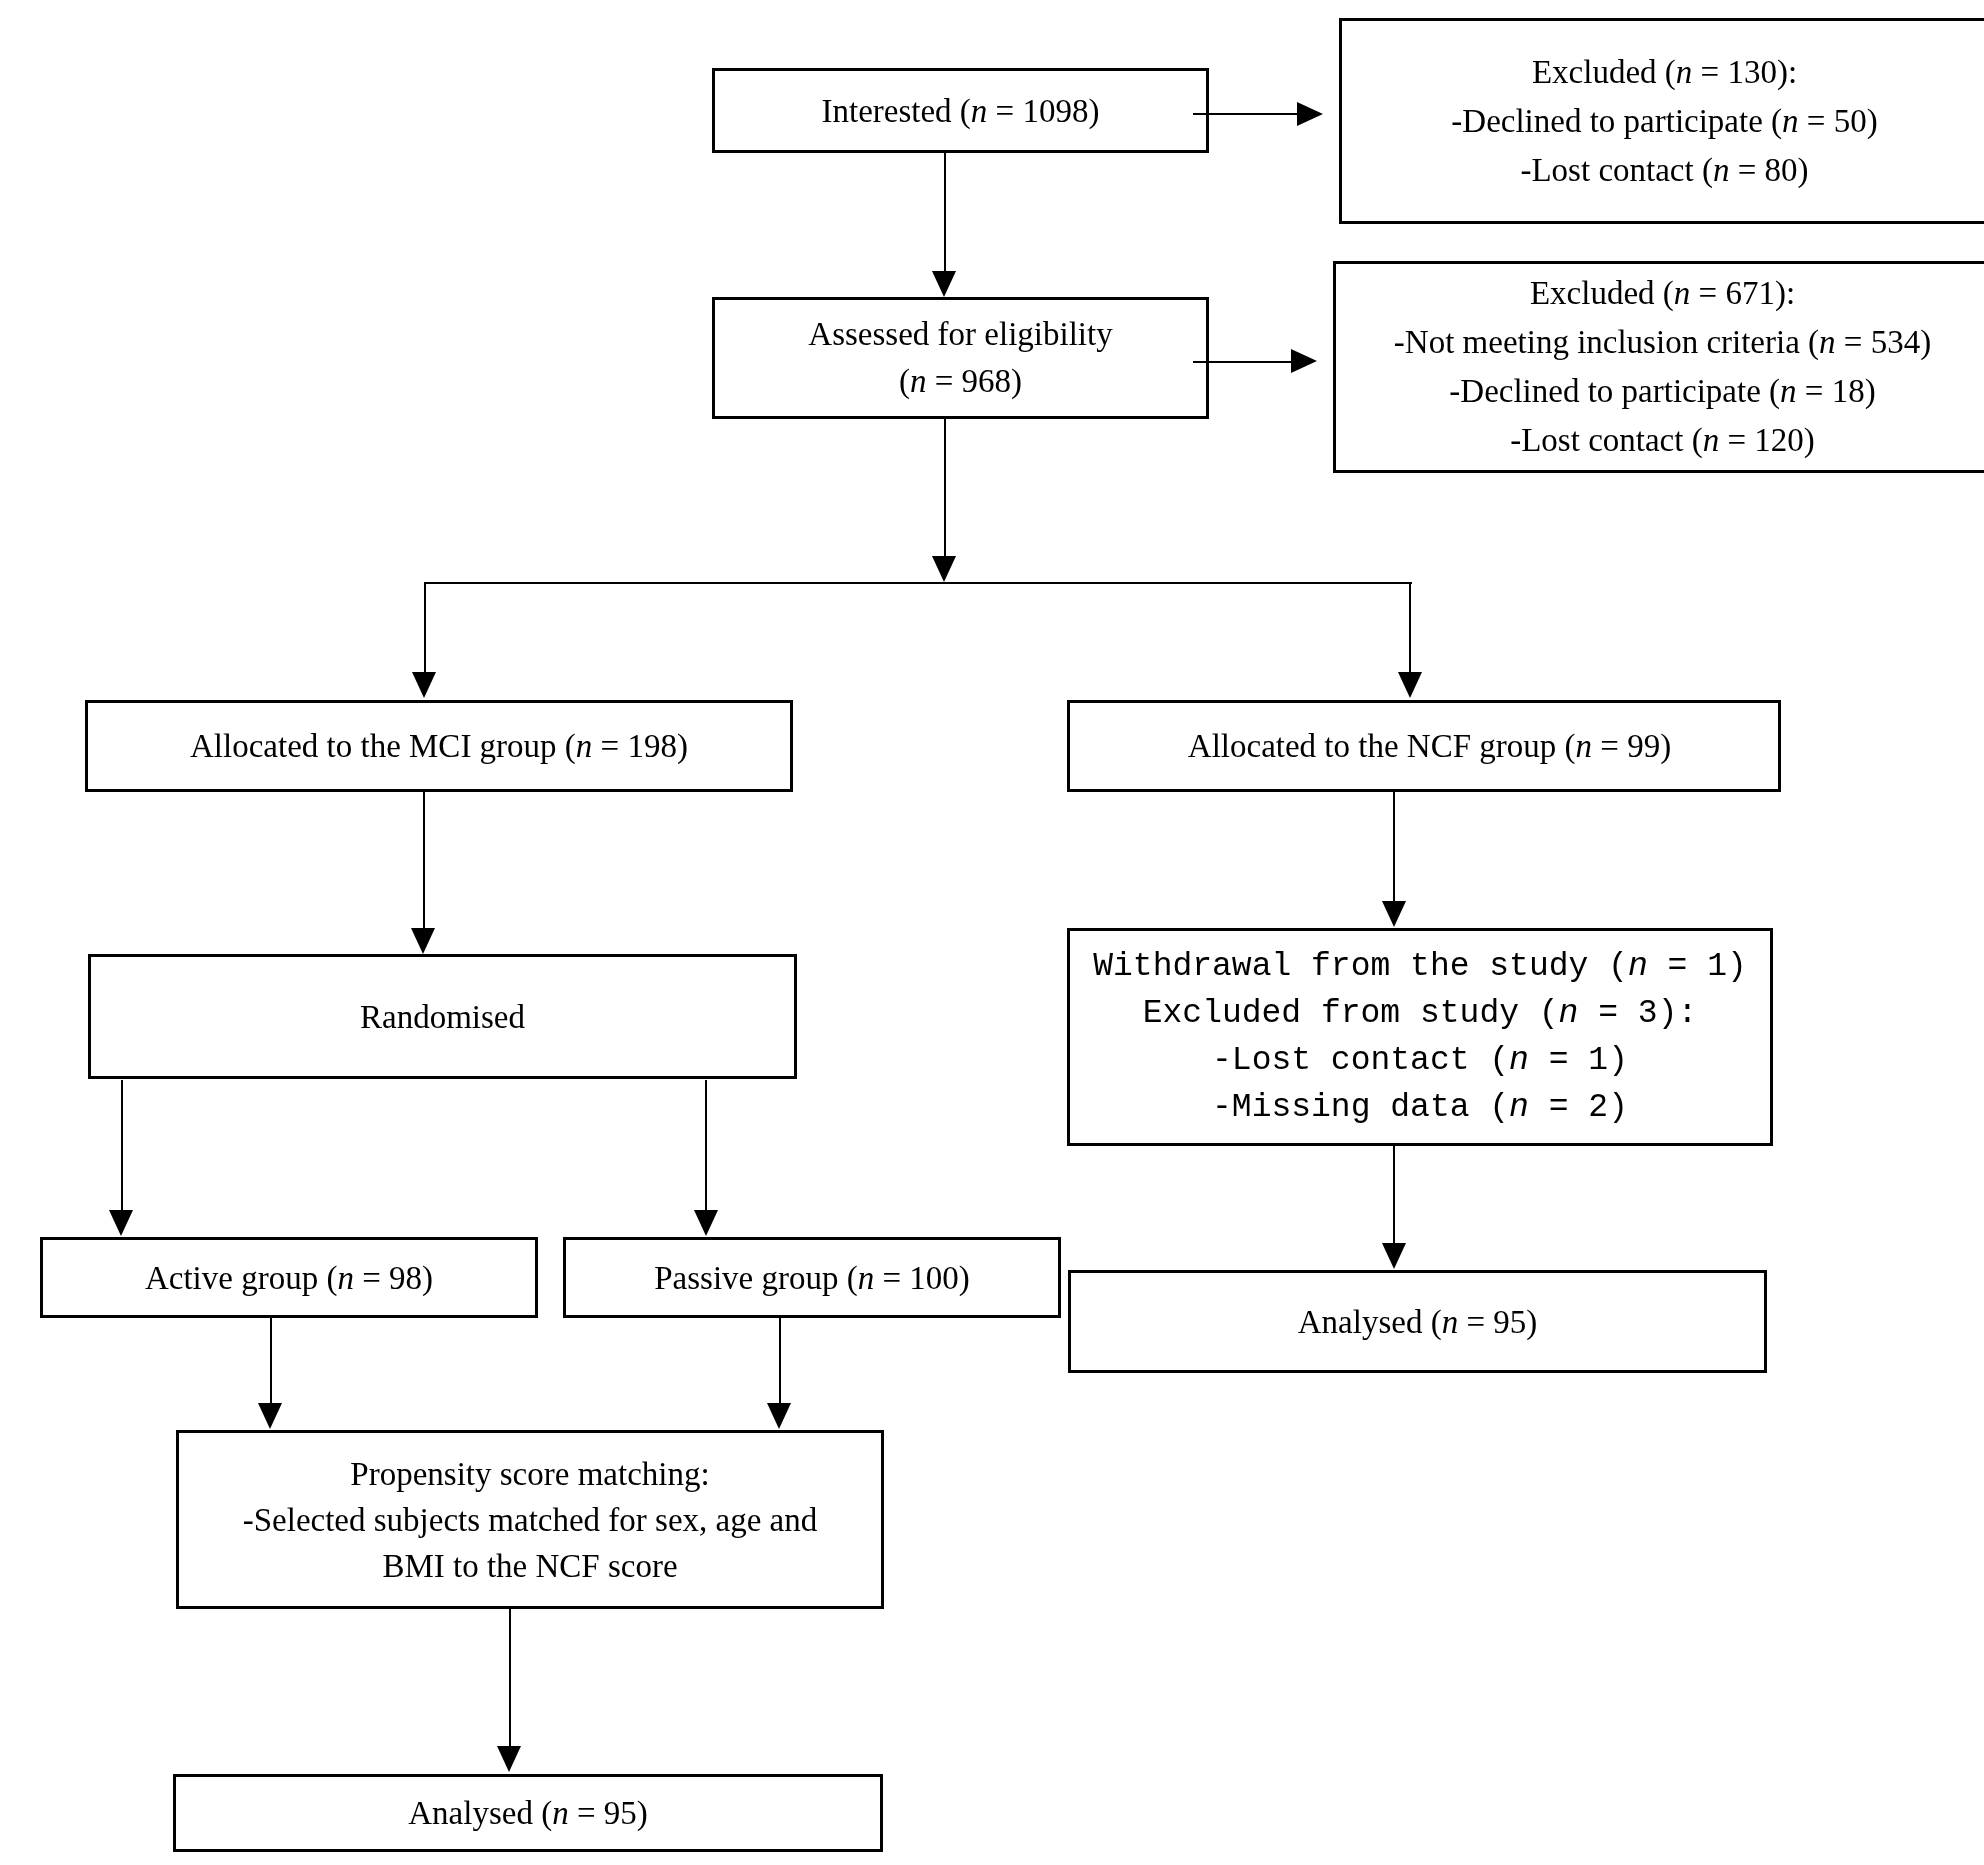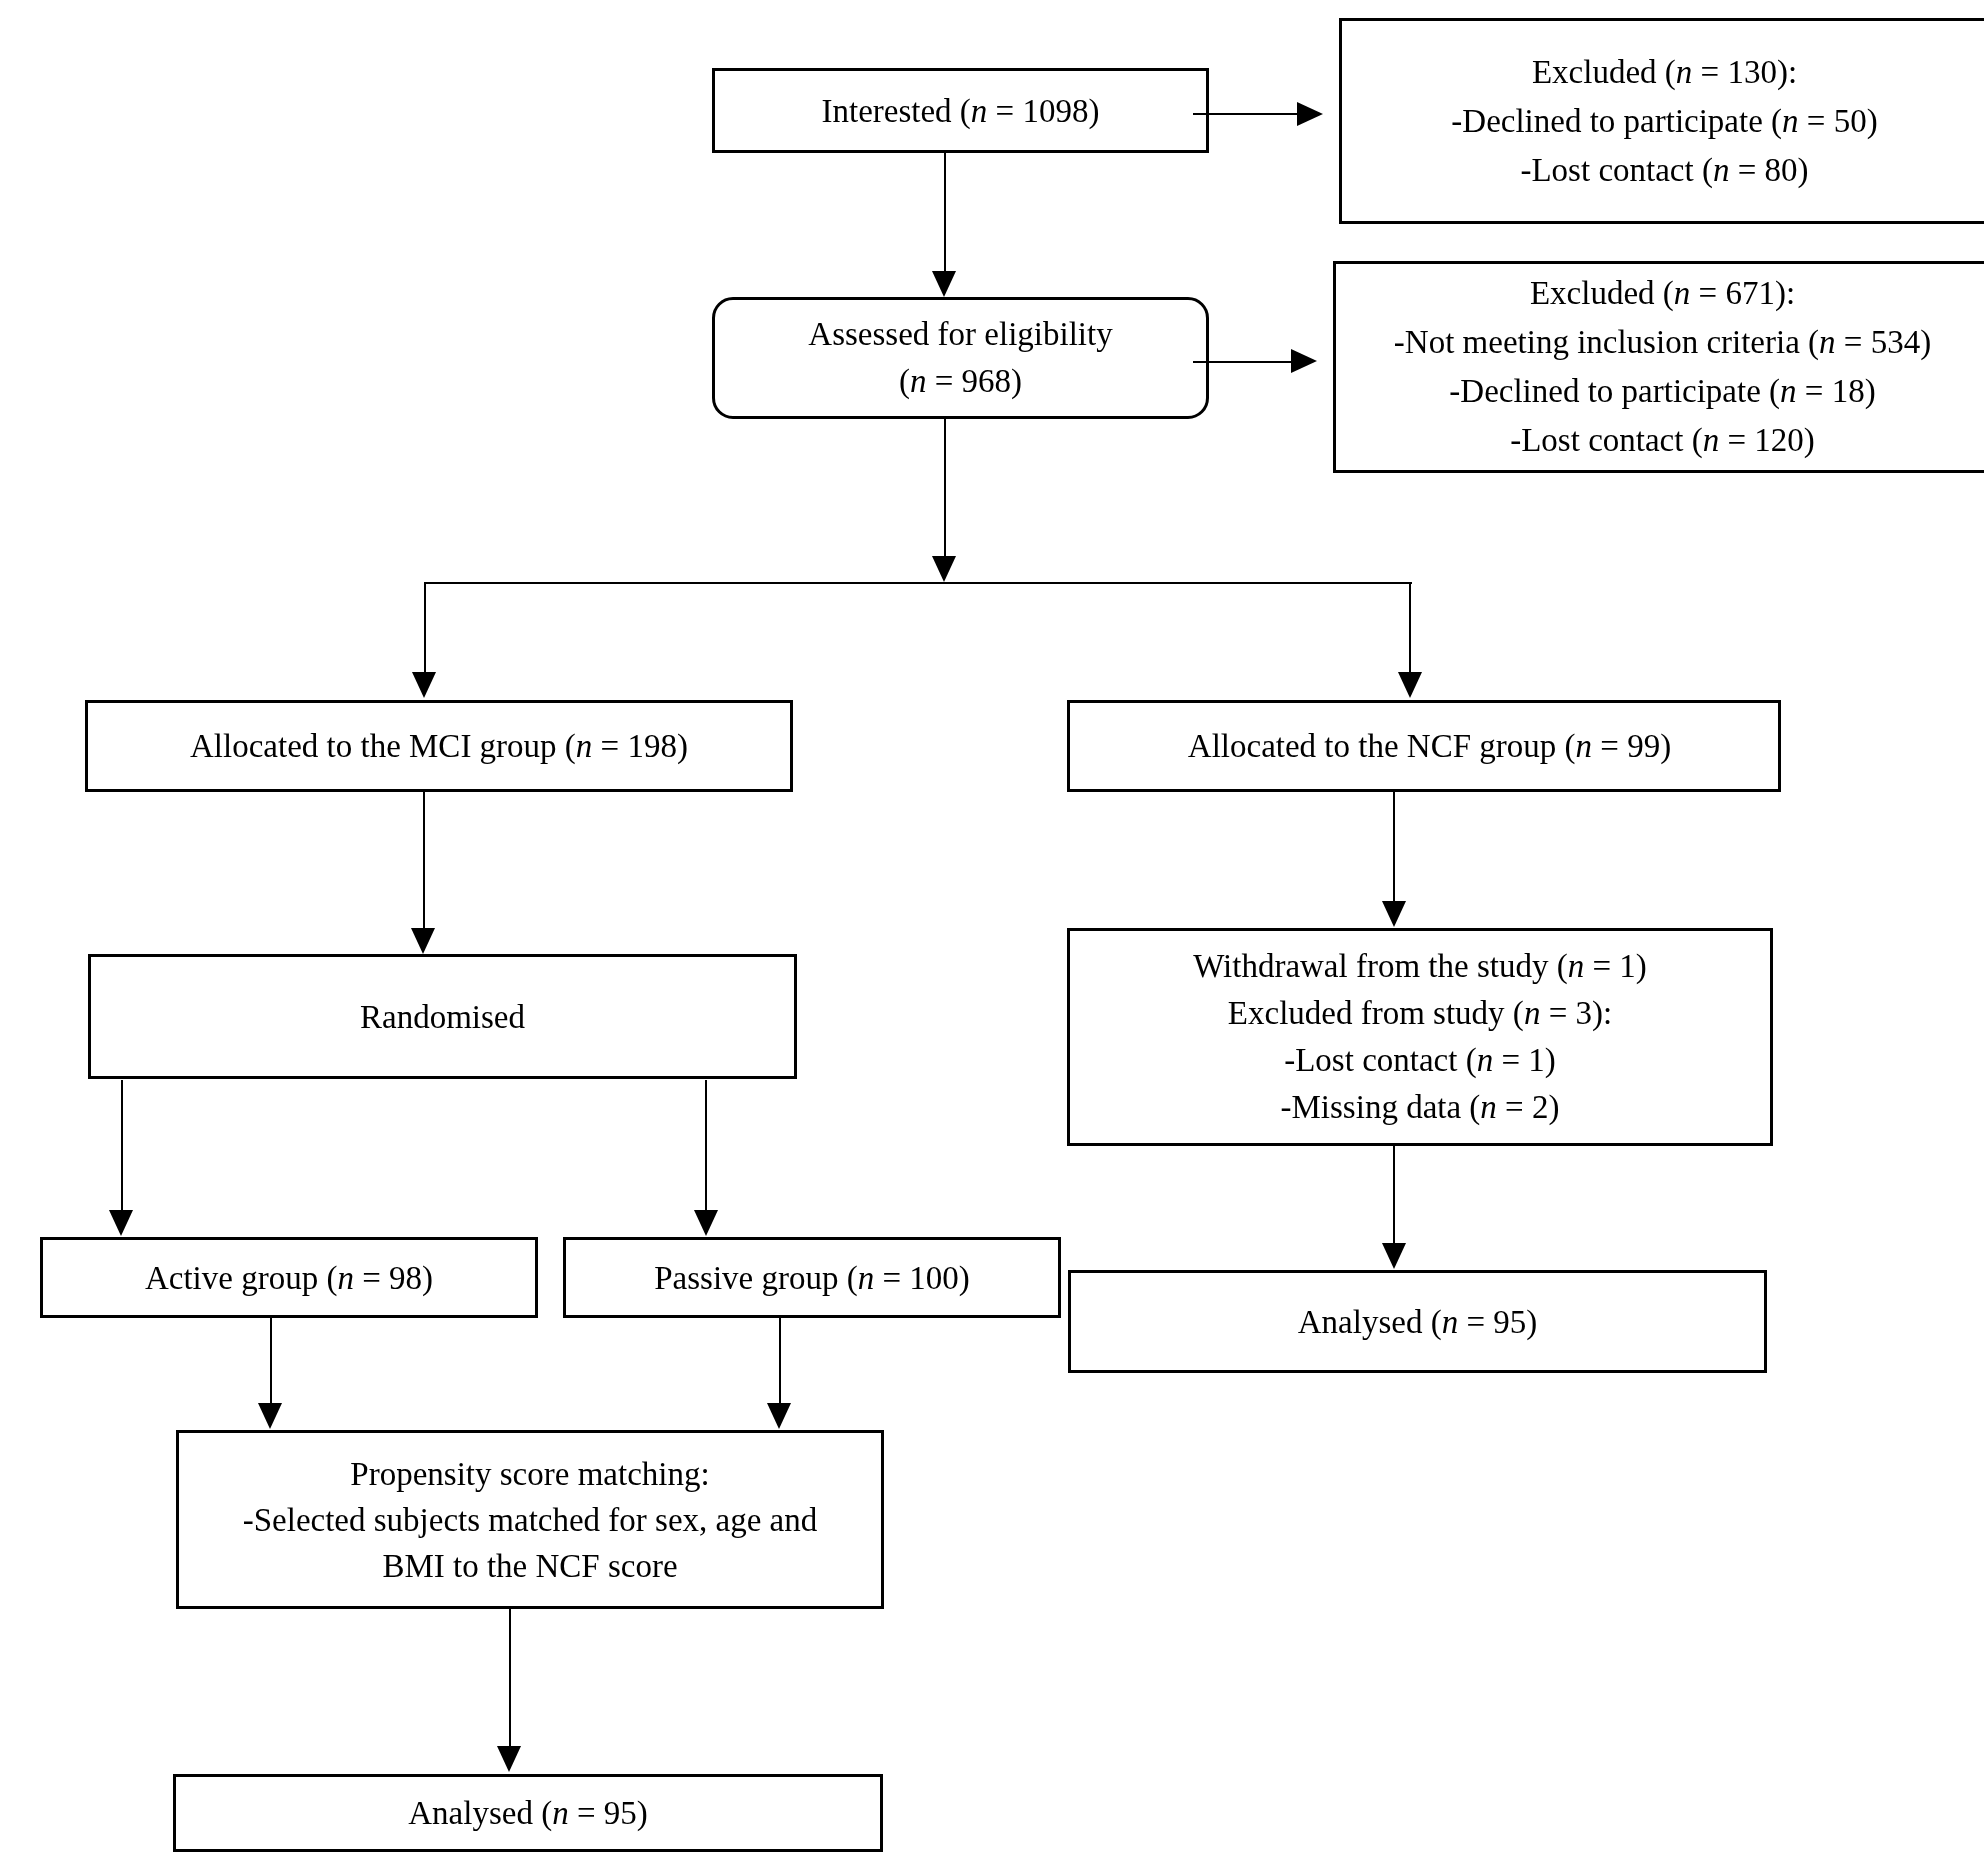--- a/index.html
+++ b/index.html
@@ -37,25 +37,25 @@
   }
   .ah-right{
     position:absolute;width:0;height:0;
     border-top:12.7px solid transparent;
     border-bottom:12.7px solid transparent;
     border-left:26.5px solid #000000;
   }
   
   #box-interested           {left:696px;top:68px;width:497px;height:85px;}
   #box-excluded-initial     {left:1323px;top:18px;width:651px;height:206px;line-height:49px;}
-  #box-assessed             {left:696px;top:297px;width:497px;height:122px;line-height:47px;border-radius:21px;}
+  #box-assessed             {left:696px;top:297px;width:497px;height:122px;line-height:47px;}
   #box-excluded-eligibility {left:1317px;top:261px;width:659px;height:212px;line-height:49px;}
   #box-mci                  {left:69px;top:700px;width:708px;height:92px;}
   #box-ncf                  {left:1051px;top:700px;width:714px;height:92px;padding-left:11px;}
-  #box-withdrawal           {left:1051px;top:928px;width:706px;height:218px;line-height:47px;}
+  #box-withdrawal           {left:1051px;top:928px;width:706px;height:218px;line-height:47px;font-family:Liberation Mono, monospace;}
   #box-randomised           {left:72px;top:954px;width:709px;height:125px;}
   #box-active               {left:24px;top:1237px;width:498px;height:81px;}
   #box-passive              {left:547px;top:1237px;width:498px;height:81px;text-align:center;}
   #box-analysed-ncf         {left:1052px;top:1270px;width:699px;height:103px;}
   #box-propensity           {left:160px;top:1430px;width:708px;height:179px;line-height:46px;}
   #box-analysed-mci         {left:157px;top:1774px;width:710px;height:78px;}
   i{font-style:italic;}
 </style>
 </head>
 <body>

